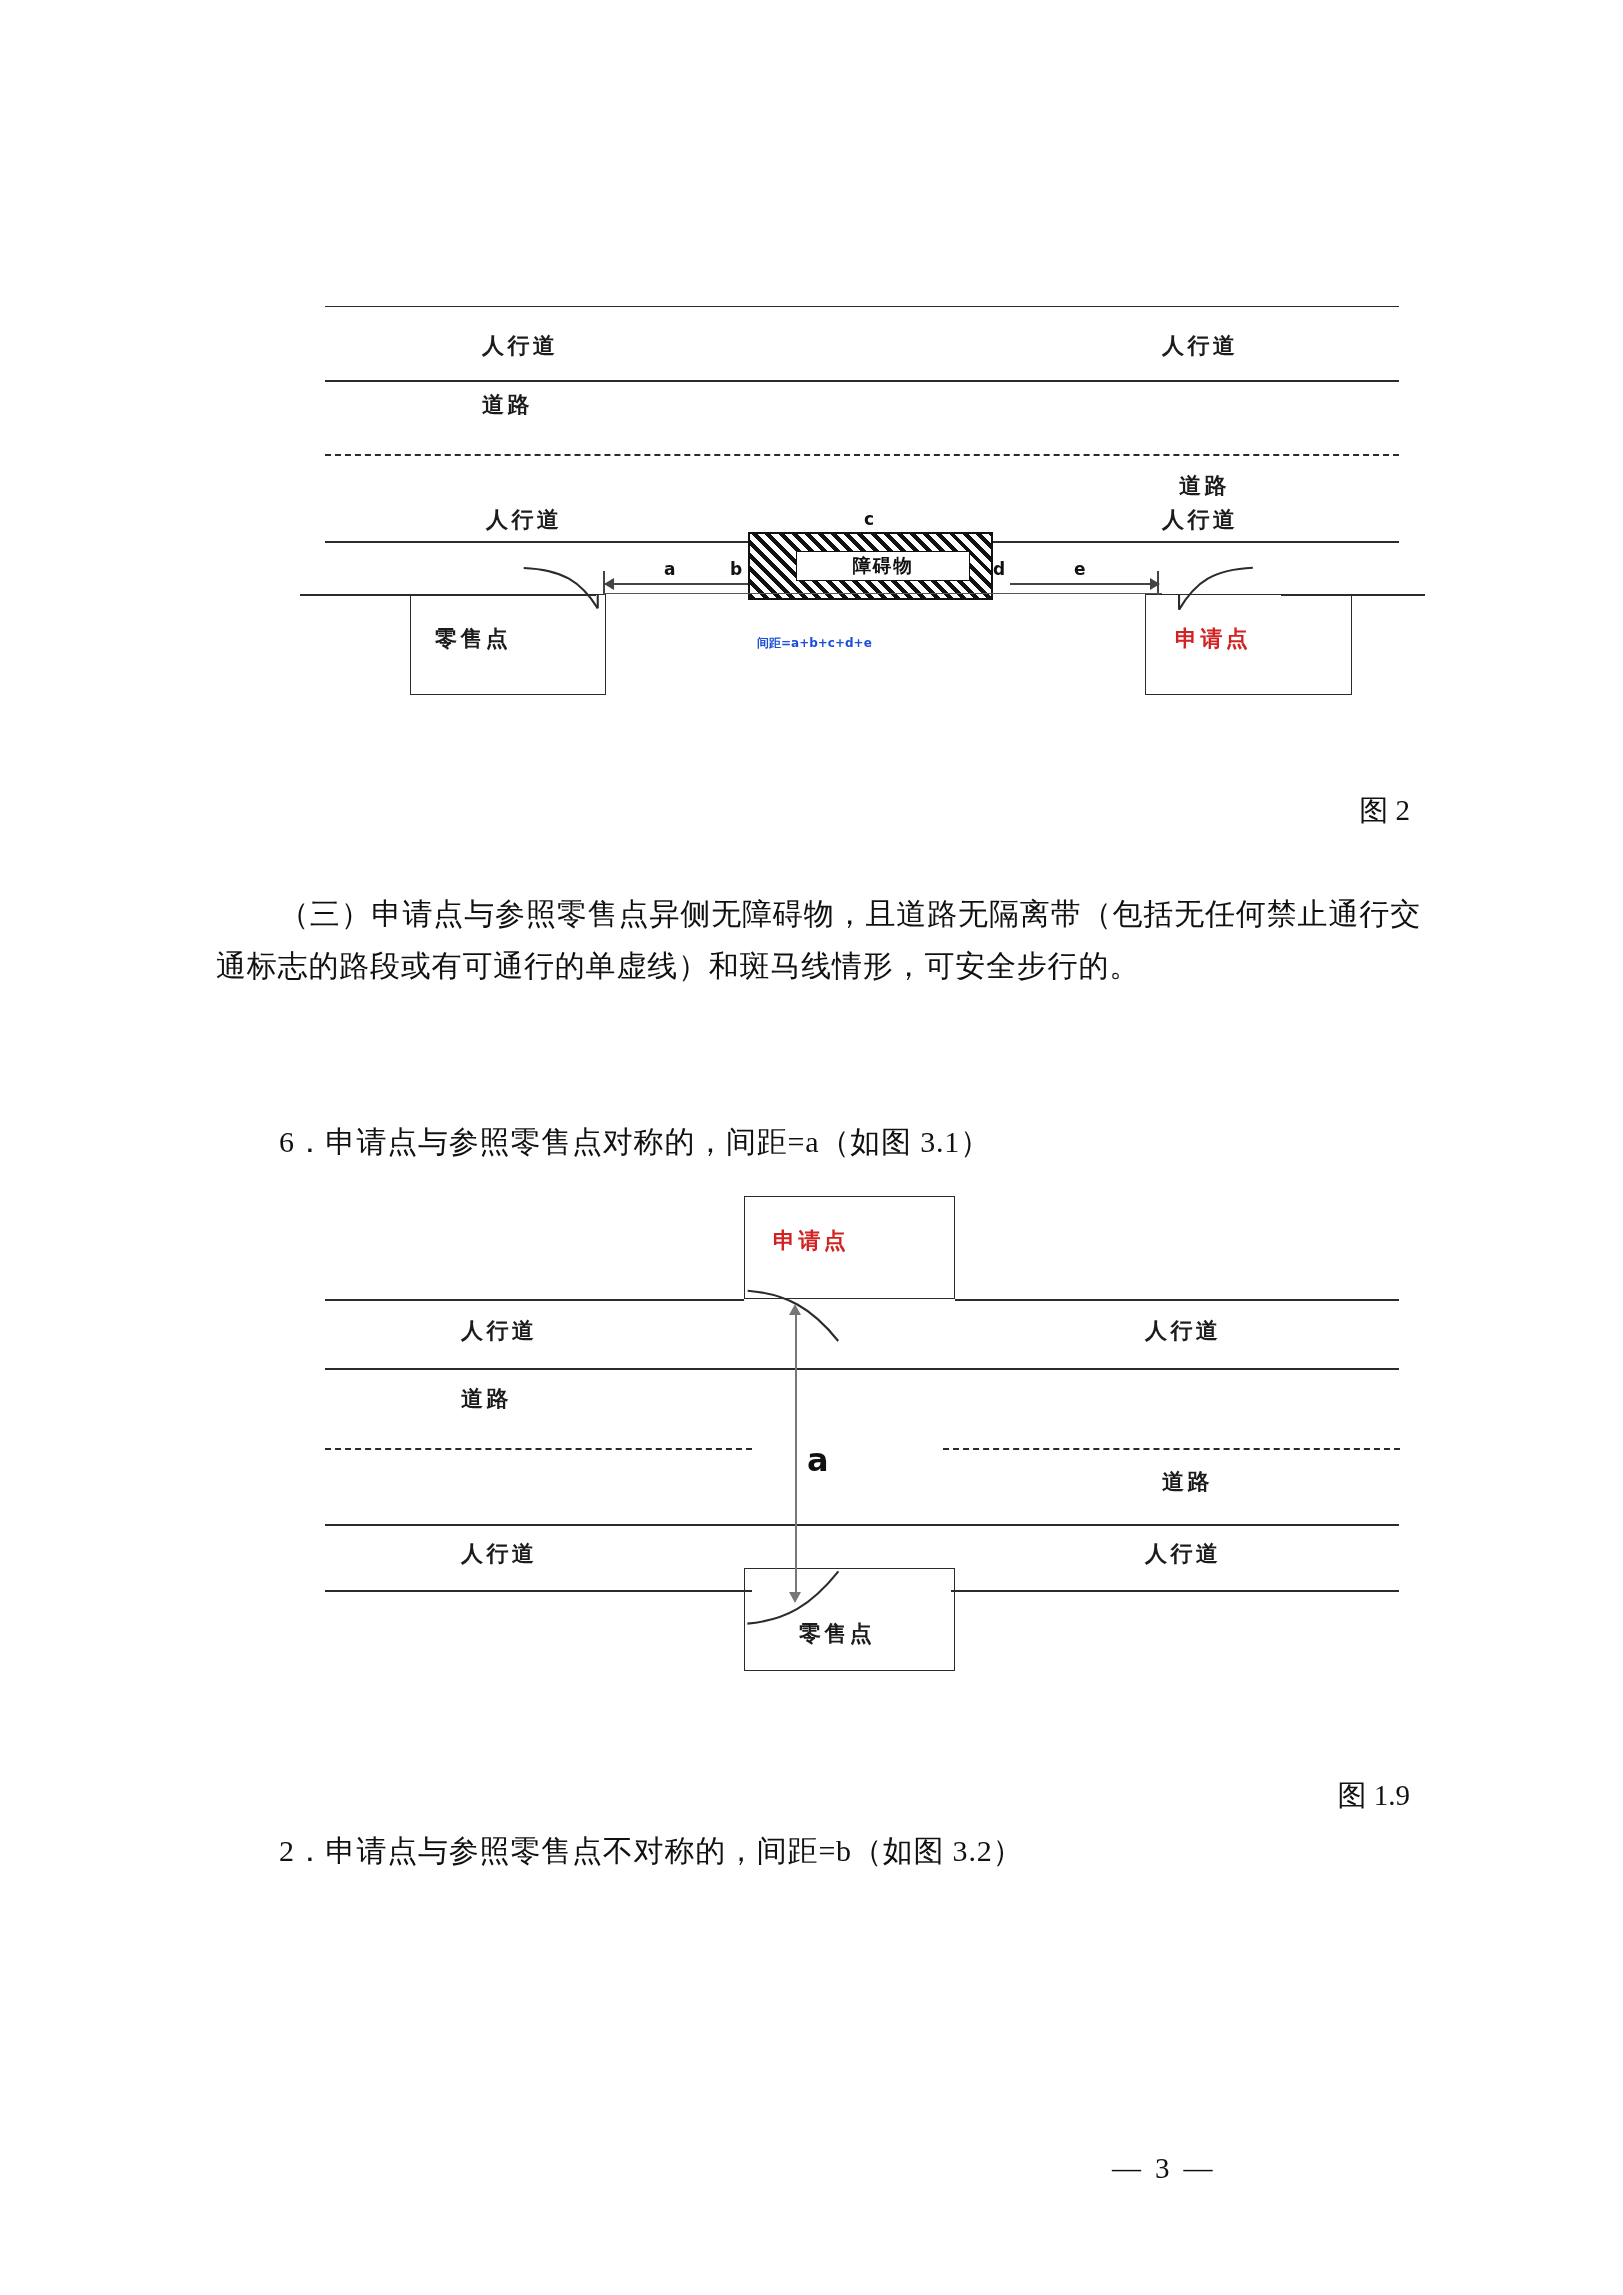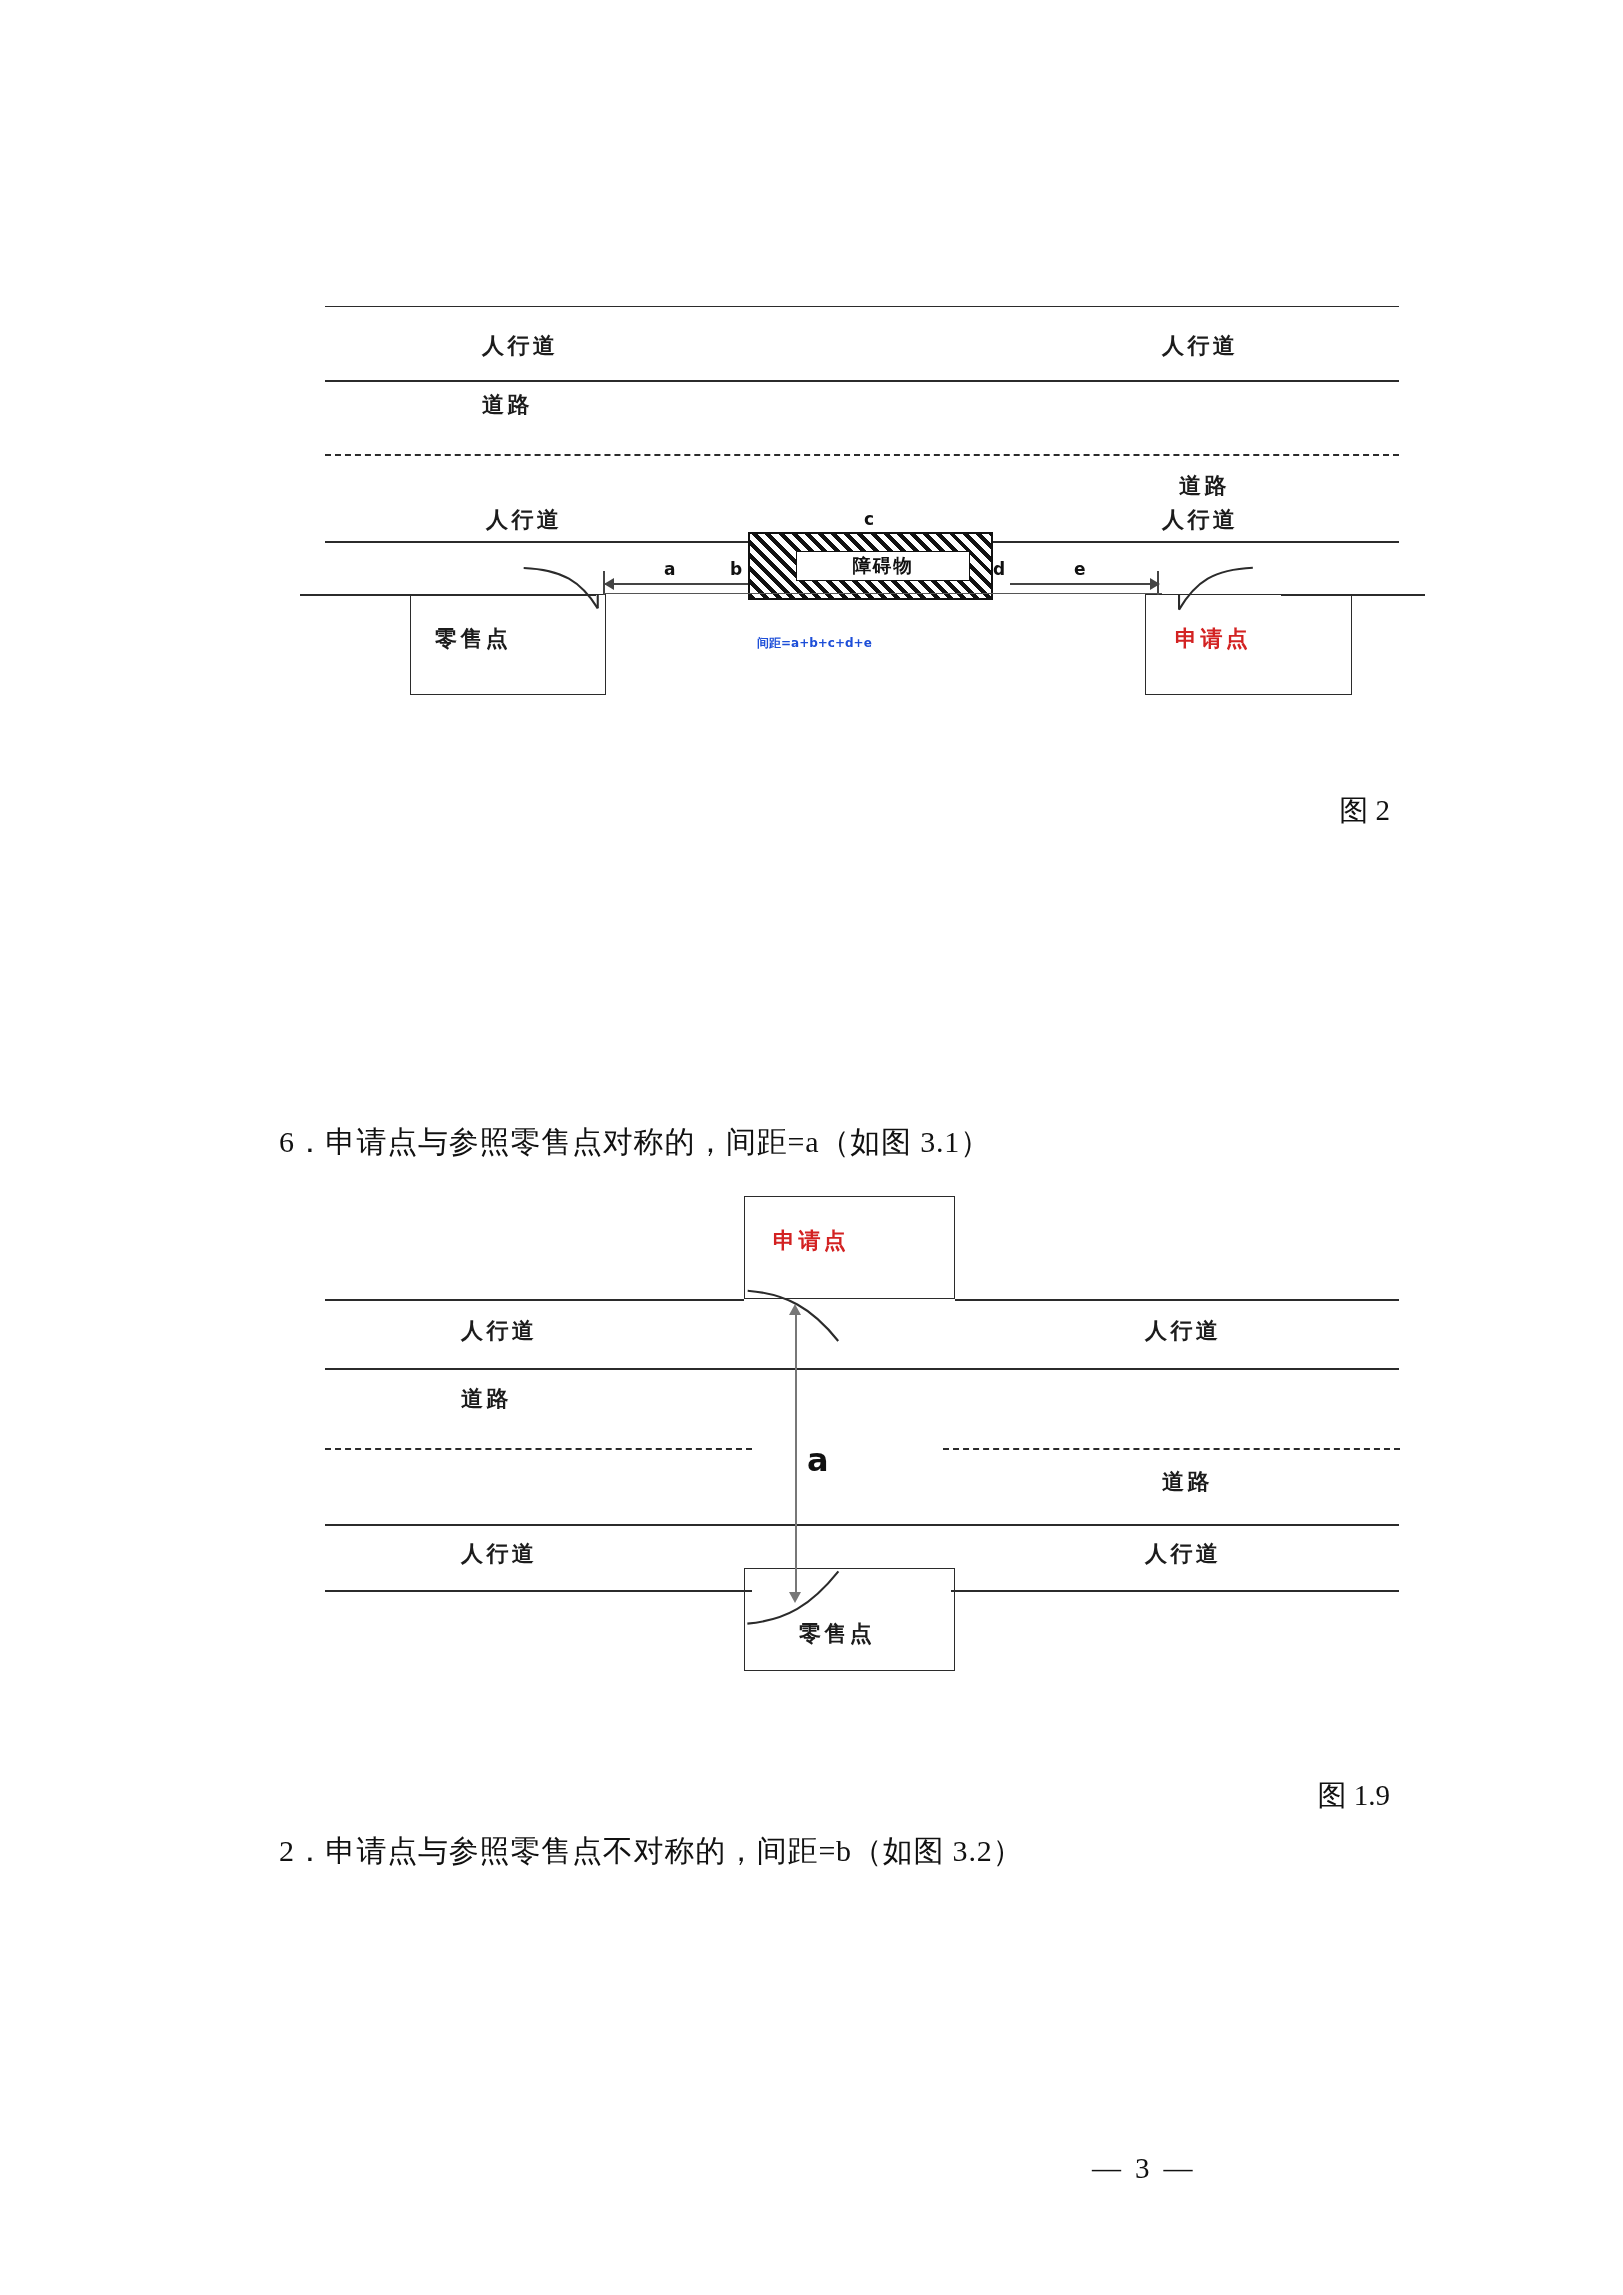--- a/index.html
+++ b/index.html
@@ -13,20 +13,21 @@
     position: relative;
     font-family: "Liberation Serif", "DejaVu Serif", serif;
     color: #1a1a1a;
     overflow: hidden;
   }
   .page {
     position: absolute;
     left: 0; top: 0;
     width: 1390px;
     height: 2295px;
+    padding-left: 20px;
   }
 
   
   #fig2 {
     position: absolute;
     left: 300px;
     top: 287px;
     width: 1124px;
     height: 448px;
   }
@@ -252,20 +253,21 @@
     <div class="tick-v" style="left:857px; top:284px; height:24px;"></div>
     <span class="small-lbl" style="left:774px; top:272px;">e</span>
 
     <div class="line-h" style="left:304px; top:306px; width:558px; height:0.8px; background:#555;"></div>
 
     <span class="formula" style="left:457px; top:348px;">间距=a+b+c+d+e</span>
   </div>
 
   <div class="fig-caption" style="left:0; top:791px;">图 2</div>
 
+  <div class="para" style="left:216px; top:888px; width:1205px; text-indent:63px; text-align:justify;">（三）申请点与参照零售点异侧无障碍物，且道路无隔离带（包括无任何禁止通行交通标志的路段或有可通行的单虚线）和斑马线情形，可安全步行的。</div>
 
   <div class="para" style="left:216px; top:1116px; width:1205px; text-indent:63px;">6．申请点与参照零售点对称的，间距=a（如图 3.1）</div>
 
   <div id="fig31">
 
     <div class="box" style="left:444px; top:0px; width:211px; height:103px;"></div>
     <span class="cn-label red" style="left:473px; top:30px;">申请点</span>
 
     <div class="line-h" style="left:25px; top:103px; width:419px;"></div>
     <div class="line-h" style="left:655px; top:103px; width:444px;"></div>

